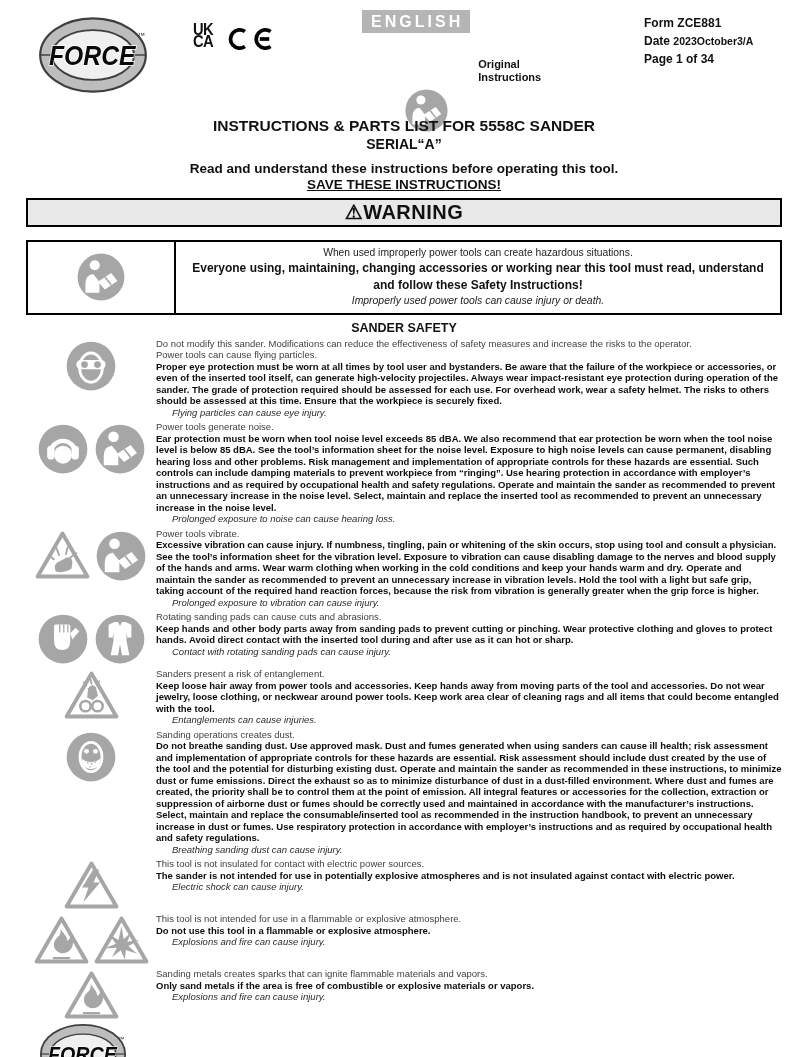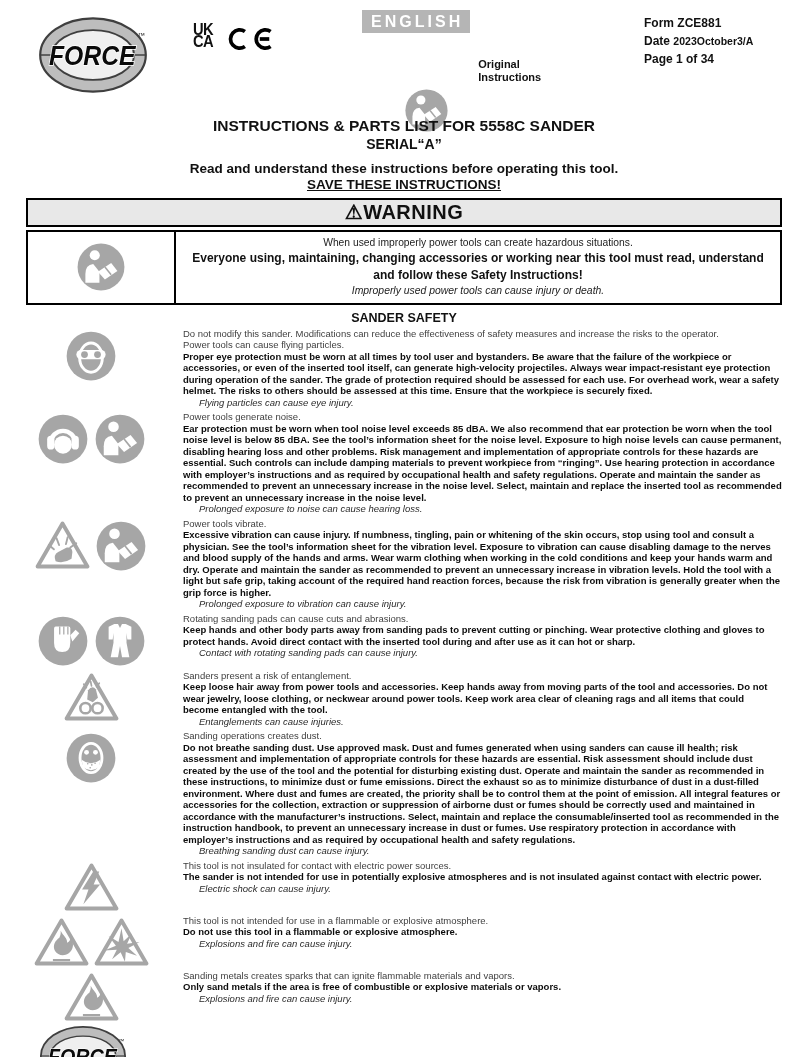--- a/index.html
+++ b/index.html
@@ -30,31 +30,31 @@
   
   .titleblock { text-align:center; margin-top:-16px; line-height:1.18; }
   .t1 { font-weight:bold; font-size:15.5px; }
   .t2 { font-weight:bold; font-size:14px; }
   .t3 { font-weight:bold; font-size:13.5px; margin-top:9px;}
   .t4 { font-weight:bold; font-size:13.5px; text-decoration:underline; }
   
   .warnbox { margin-top:5px;border-radius:20px; }
   .warn-title { border:2px solid #000; background:#e8e8e8; text-align:center;
                 font-weight:bold; font-size:20px; padding:0 0 1px 0; letter-spacing:0.5px;}
-  .warn-body { border:2px solid #000; margin-top:3px; display:flex; align-items:stretch; }
+  .warn-body { border:2px solid #000; margin-top:13px; display:flex; align-items:stretch; }
   .warn-icon-cell { width:146px; flex:0 0 146px; display:flex; align-items:center; justify-content:center; padding:4px 0;}
   .warn-icon { width:50px; height:50px; }
   .warn-text-cell { flex:1; border-left:2px solid #000; text-align:center;
                     display:flex; flex-direction:column; justify-content:center; padding:4px 10px; line-height:1.4;}
   .warn-l1 { font-size:10.3px; color:#222; }
   .warn-l2 { font-size:12px; font-weight:bold; }
   .warn-l3 { font-size:10.4px; font-style:italic; color:#222;}
   
   .safety-heading { text-align:center; font-weight:bold; font-size:12.5px; margin:6px 0 3px 0; }
-  .section { display:flex; margin-bottom:3px;gap:27px; }
+  .section { display:flex; margin-bottom:3px; }
   .icon-col { width:130px; flex:0 0 130px; display:flex; justify-content:center;
               align-items:flex-start; gap:5px; padding-top:2px; }
   .i-circ { width:52px; height:52px; }
   .i-tri  { width:55px; height:50px; }
   .text-col { flex:1; font-size:9.5px; line-height:11.5px; }
   .intro { color:#3f3f3f; }
   .boldtxt { font-weight:bold; color:#0d0d0d; }
   .consequence { font-style:italic; color:#2b2b2b;margin-left:16px; }
   
   .footer { margin-top:auto; padding-left:12px; }

